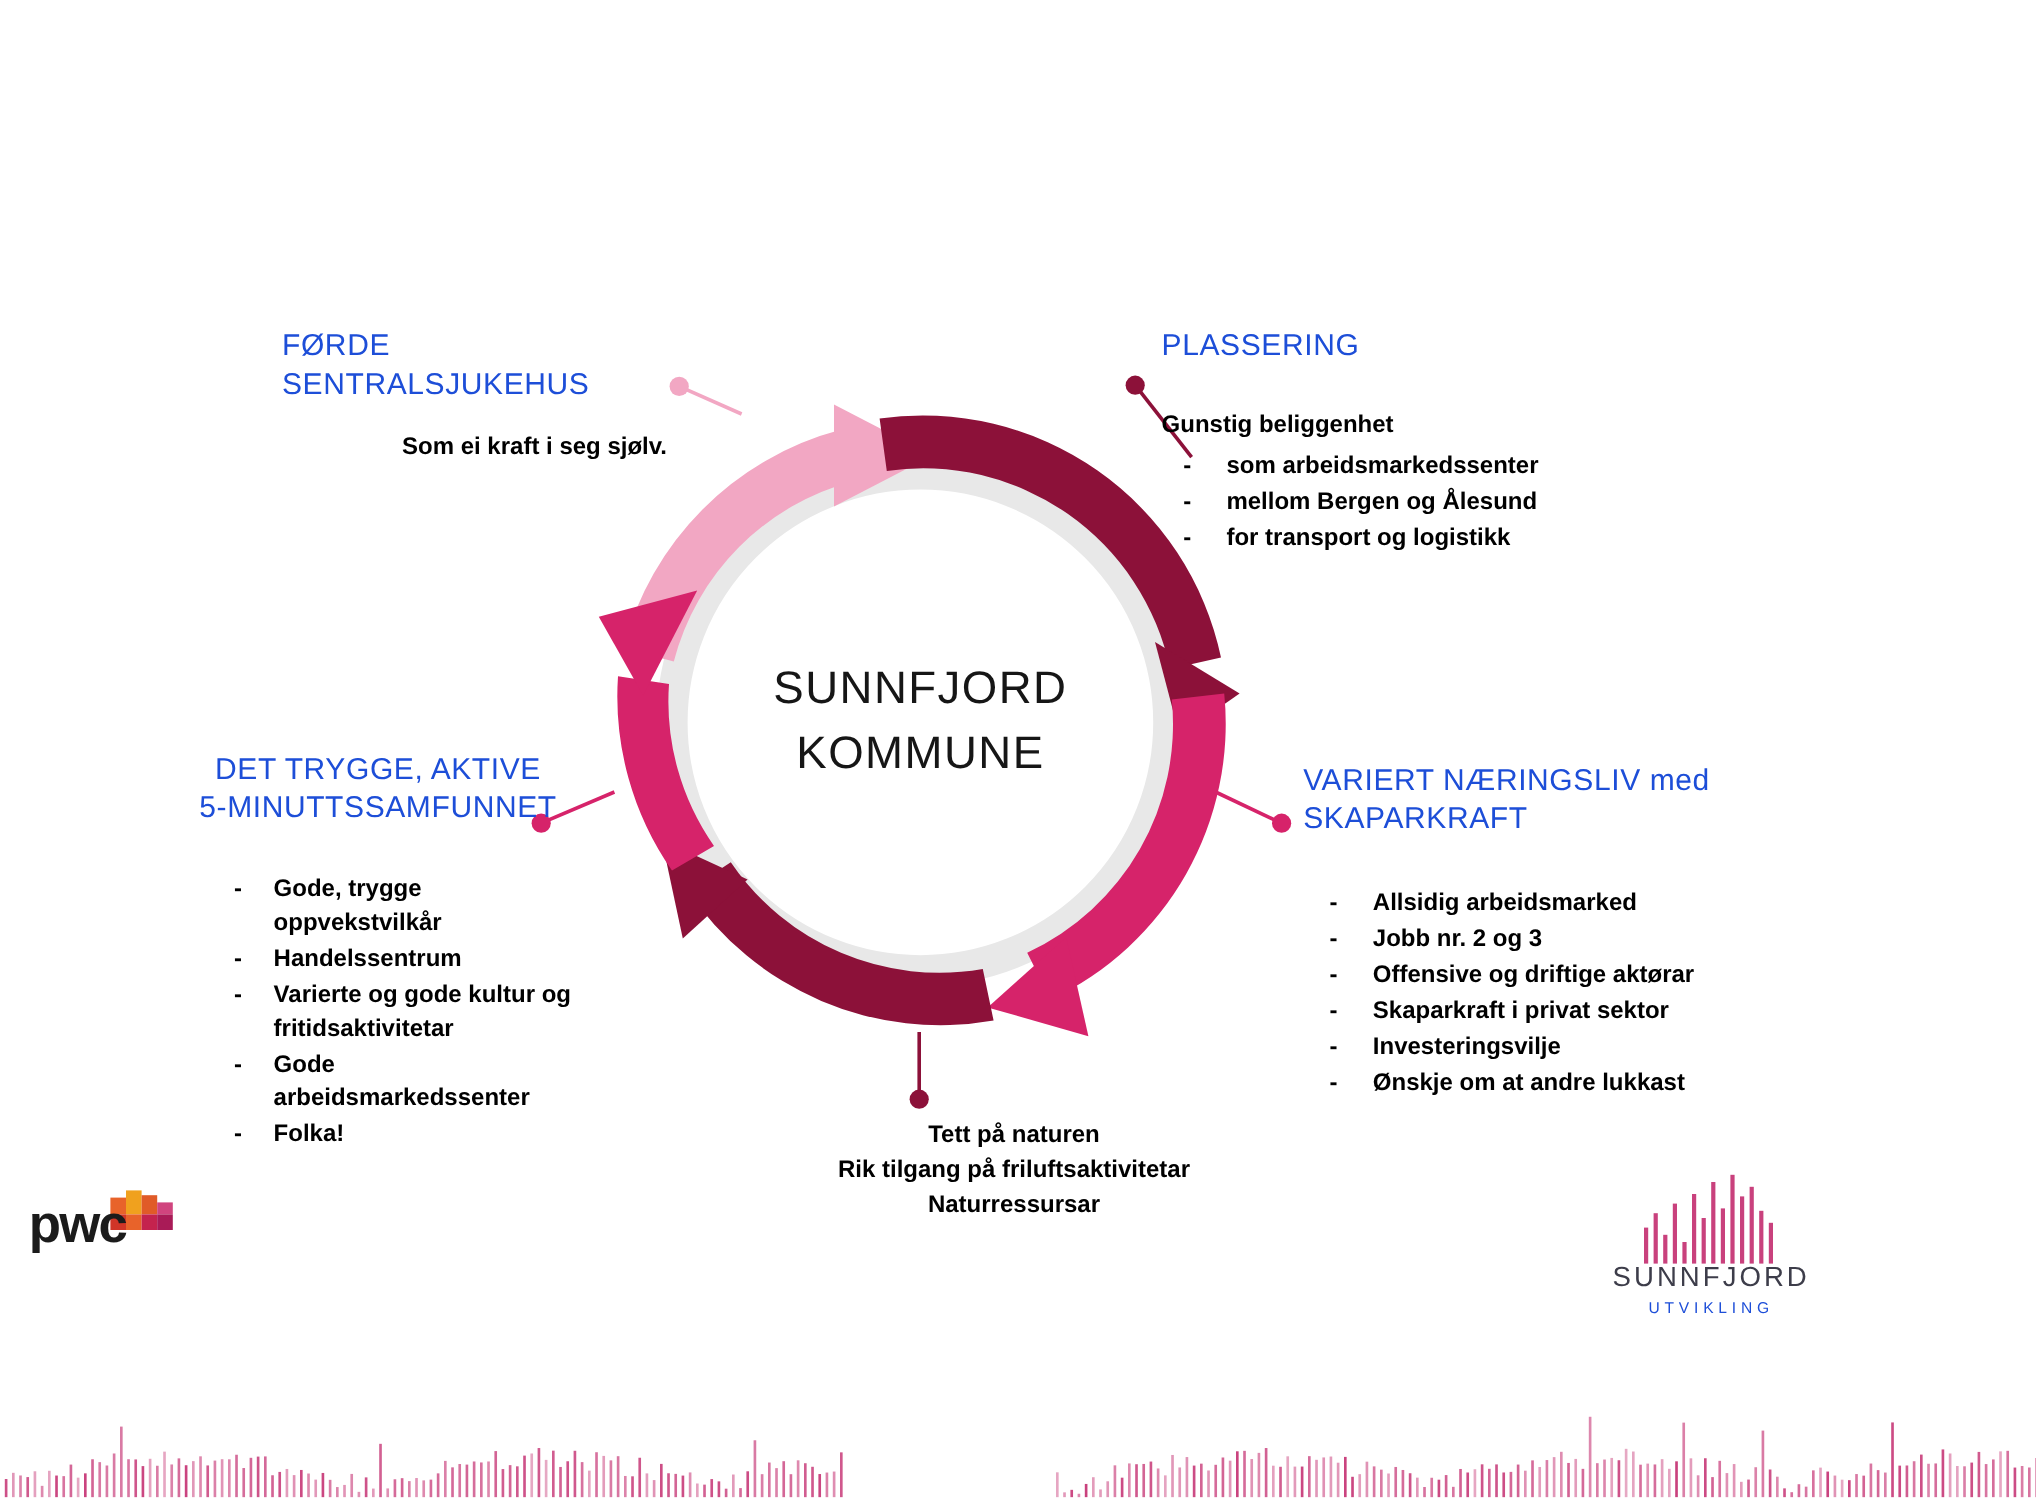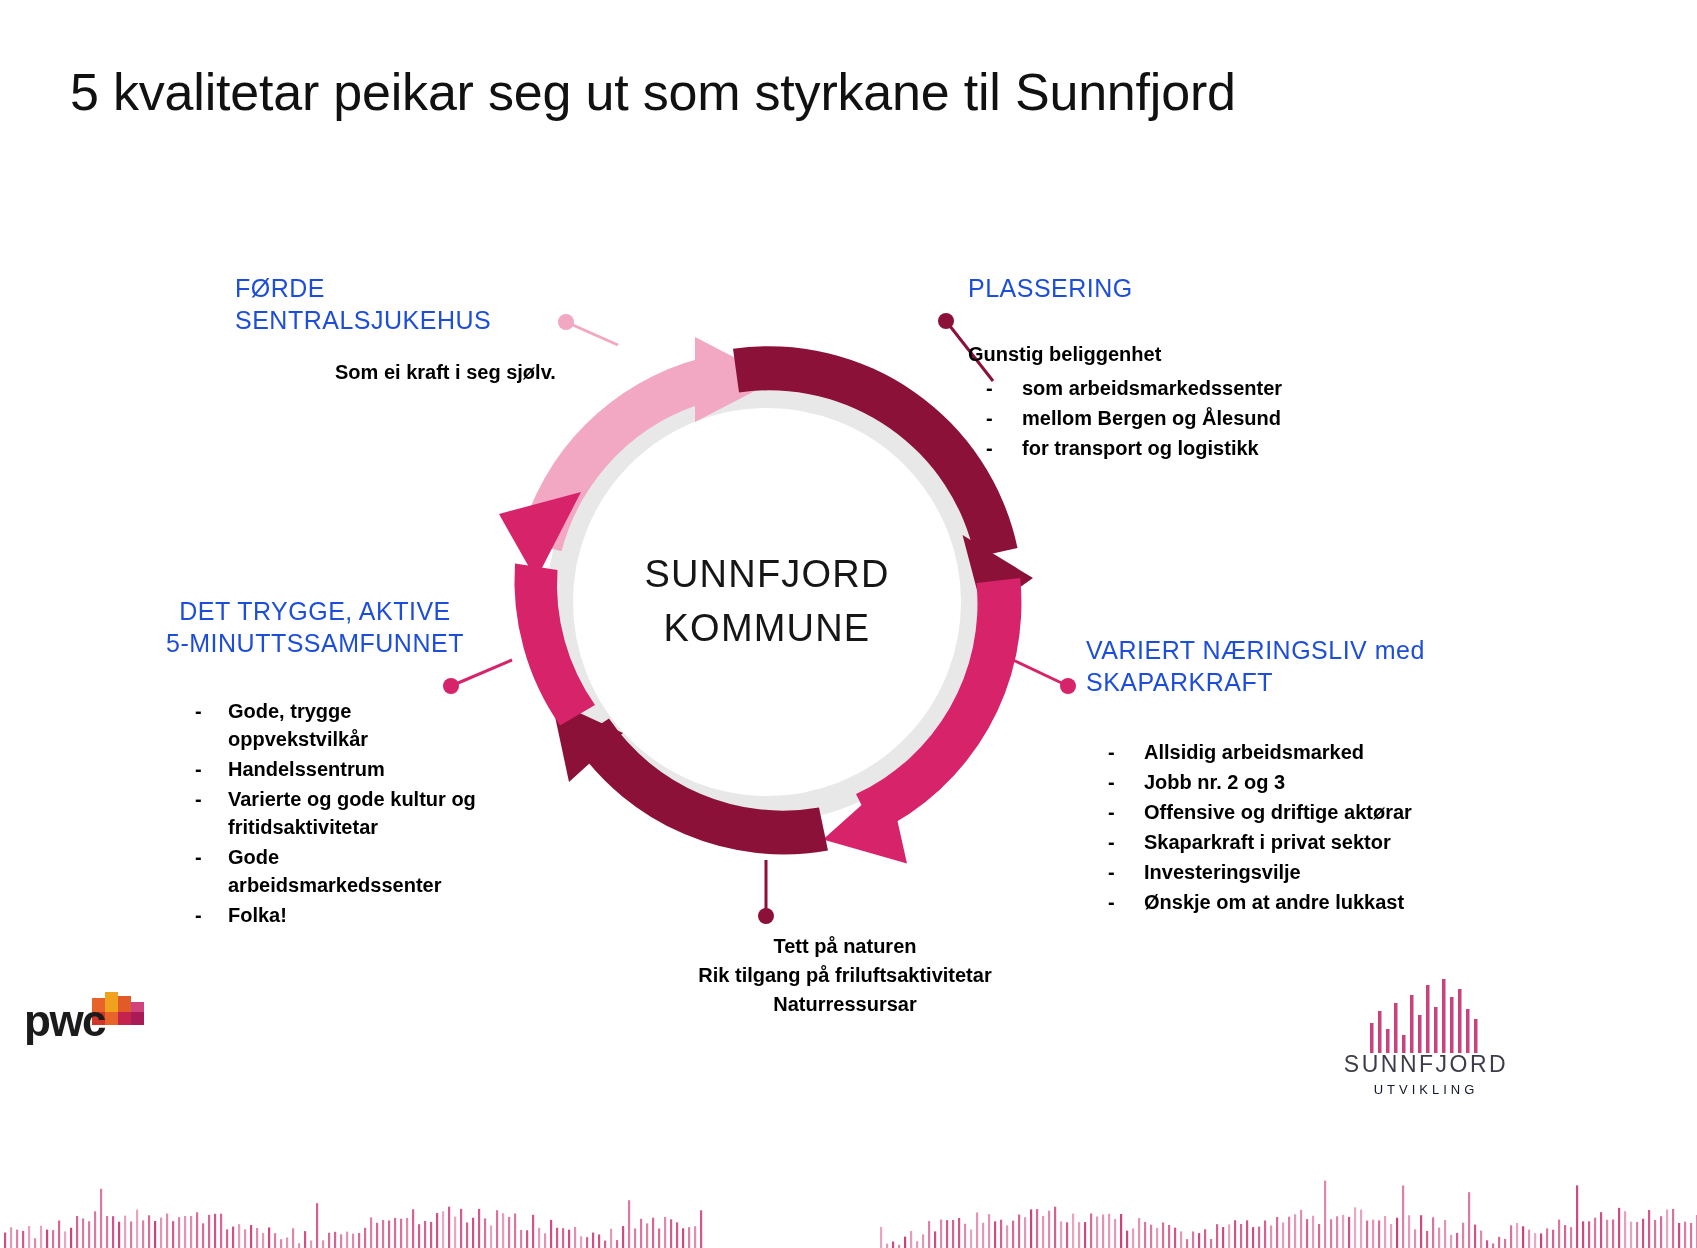--- a/index.html
+++ b/index.html
@@ -95,21 +95,21 @@
 
   #co-plassering { left:968px; top:272px; width:420px; }
   #co-plassering h3 { margin-bottom:36px; }
   #co-plassering .lead { margin-bottom:5px; }
 
   #co-naringsliv { left:1086px; top:634px; width:400px; }
   #co-naringsliv h3 { margin-bottom:40px; }
   #co-naringsliv li { padding-left:58px; }
   #co-naringsliv li .dash { left:22px; }
 
-  #co-trygge { left:150px; top:595px; width:330px; }
+  #co-trygge { left:150px; top:625px; width:330px; }
   #co-trygge h3 { text-align:center; margin-bottom:38px; }
   #co-trygge li { padding-left:78px; text-indent:0; }
   #co-trygge li .dash { left:45px; }
 
   #co-natur { left:630px; top:932px; width:430px; text-align:center; }
   #co-natur h3 { margin-bottom:32px; }
   #co-natur p.plain { line-height:1.45; }
 
   
   .connectors {
@@ -146,36 +146,35 @@
     letter-spacing:2.5px;
     color:#3d3d4a;
   }
   .su-sub {
     position:absolute;
     left:1326px; top:1082px;
     width:200px;
     text-align:center;
     font-size:13px;
     letter-spacing:4px;
-    color:#0f172a;
+    color:#1d4ed8;
   }
 
   
   .band {
     position:absolute;
     left:0; bottom:0;
     width:1697px; height:68px;
   }
 </style>
 </head>
 <body>
 
 <div class="slide">
 
-  <div class="title">5 kvalitetar peikar seg ut som styrkane til Sunnfjord</div>
 
   <div class="cycle">
     <svg viewBox="0 0 640 640" xmlns="http://www.w3.org/2000/svg">
 
       <circle cx="320" cy="320" r="207" fill="none" stroke="#E8E8E8" stroke-width="26"></circle>
 
       <g>
         <path d="M 72.5 258.0
                  A 254 254 0 0 1 253.6 76.2
                  L 264.0 119.0

